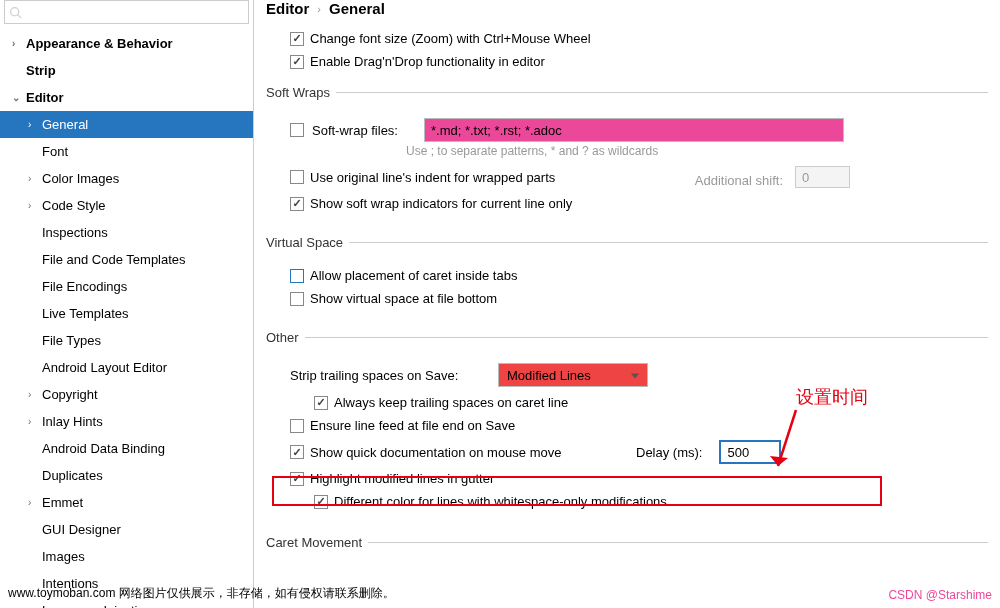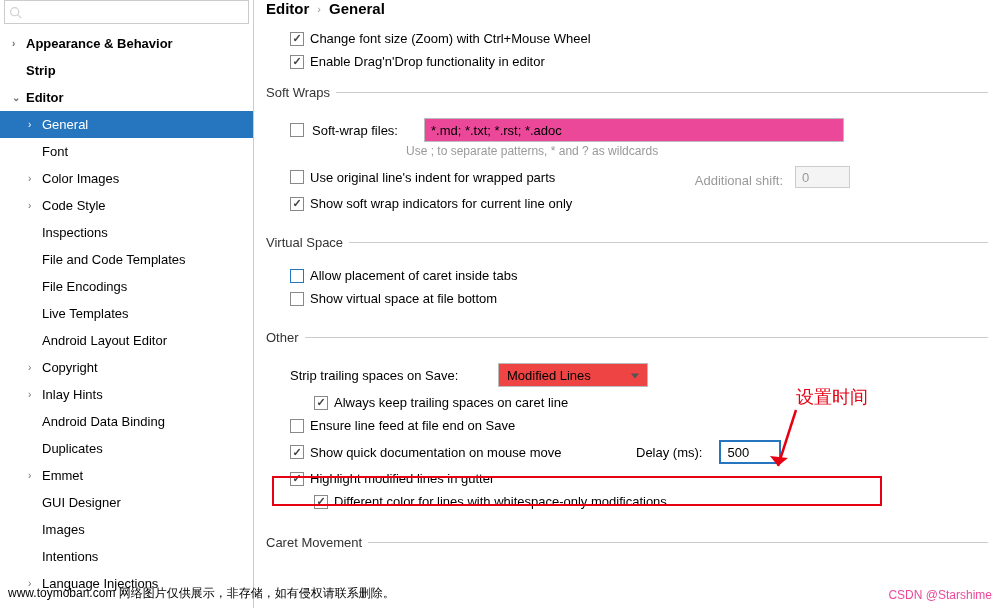--- a/index.html
+++ b/index.html
@@ -255,20 +255,24 @@
       <div class="tree-item level-1">
           <span class="arrow"></span>
           <span class="label">File Encodings</span>
         </div>
       <div class="tree-item level-1">
           <span class="arrow"></span>
           <span class="label">Live Templates</span>
         </div>
       <div class="tree-item level-1">
           <span class="arrow"></span>
+          <span class="label">File Types</span>
+        </div>
+      <div class="tree-item level-1">
+          <span class="arrow"></span>
           <span class="label">Android Layout Editor</span>
         </div>
       <div class="tree-item level-1">
           <span class="arrow">›</span>
           <span class="label">Copyright</span>
         </div>
       <div class="tree-item level-1">
           <span class="arrow">›</span>
           <span class="label">Inlay Hints</span>
         </div>

